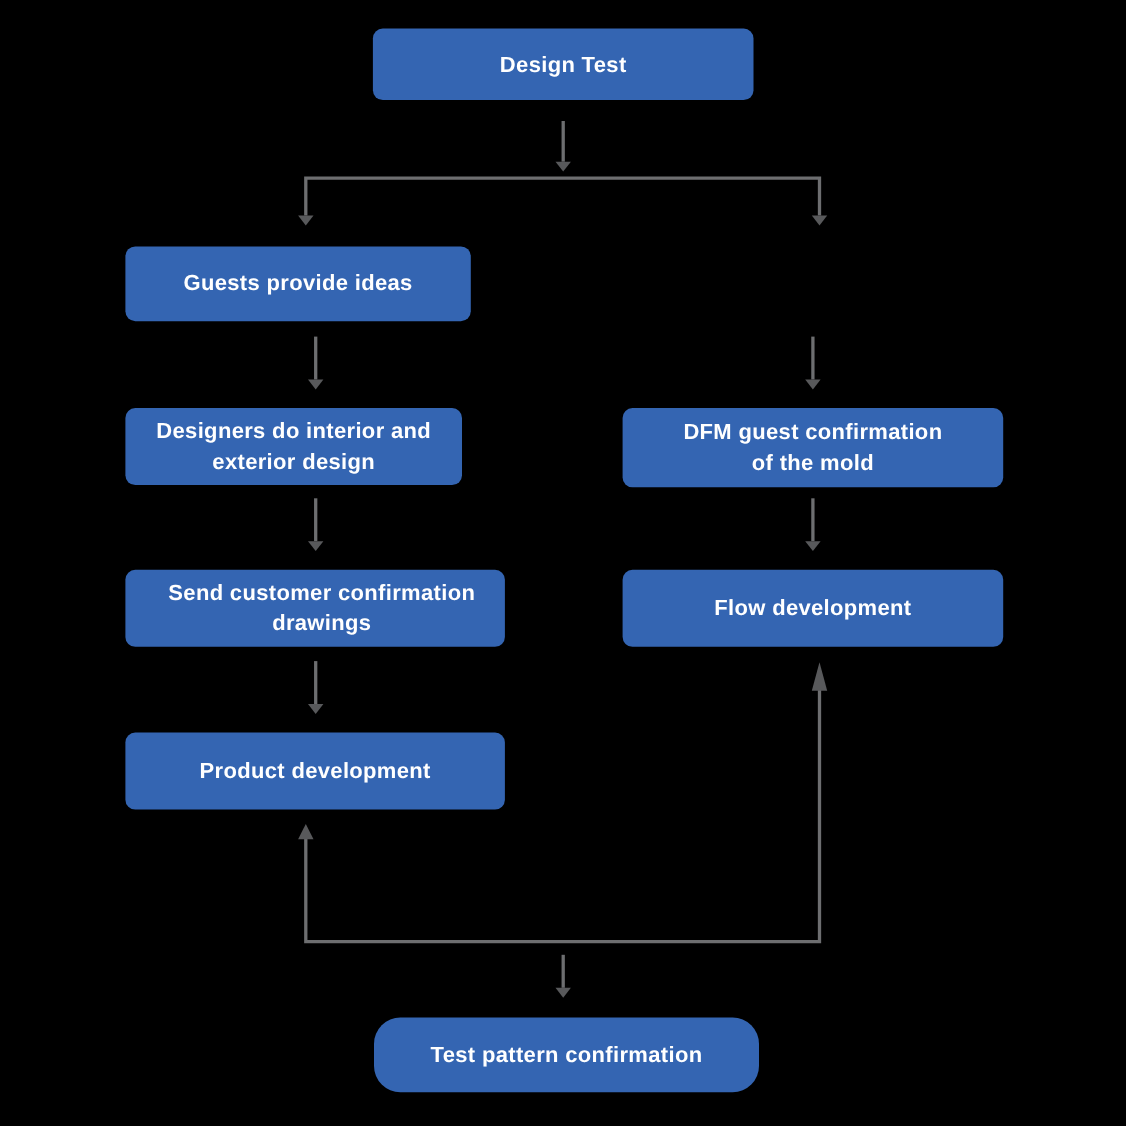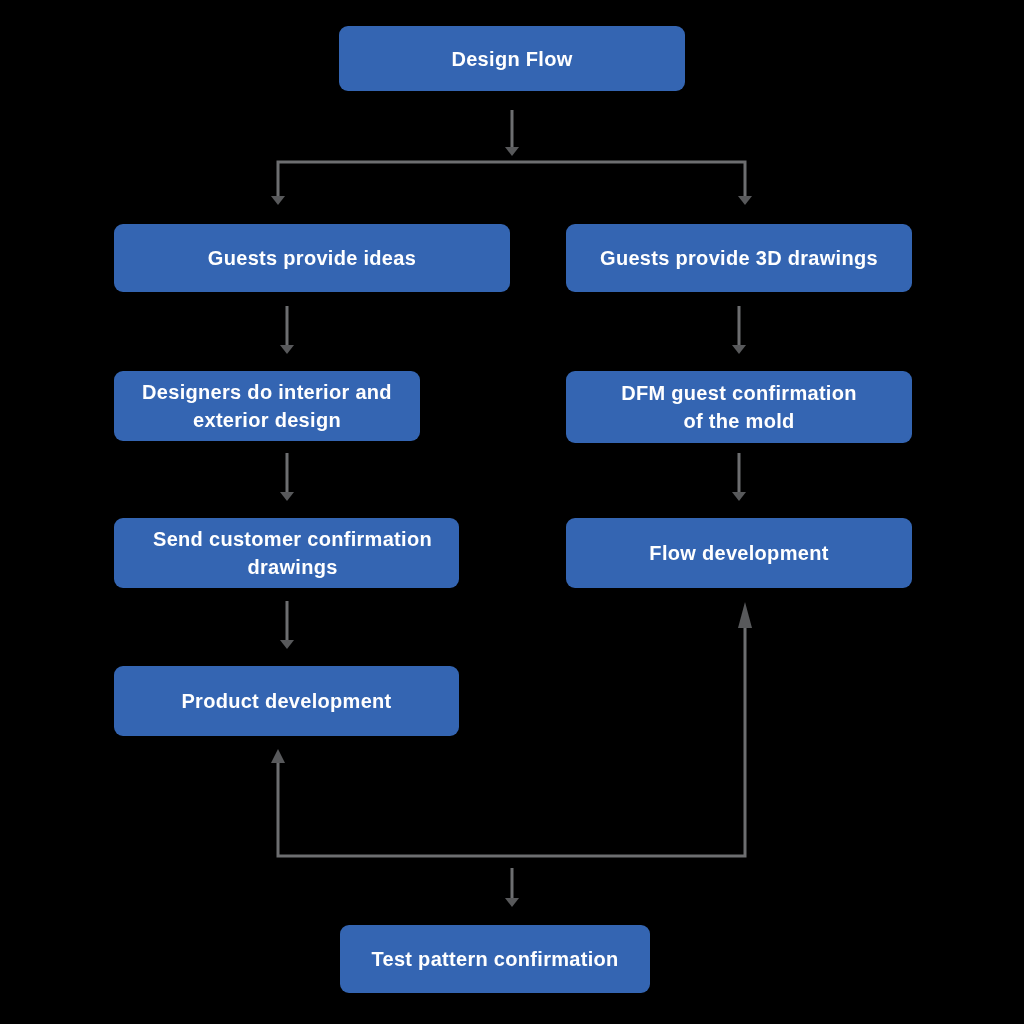--- a/index.html
+++ b/index.html
@@ -62,34 +62,33 @@
     <polygon points="732,492 746,492 739,501"></polygon>
 
     <path d="M 278 762 L 278 856 L 745 856 L 745 624"></path>
     <polygon points="271,763 285,763 278,749"></polygon>
     <polygon points="738,628 752,628 745,602"></polygon>
 
     <path d="M 512 868 L 512 898"></path>
     <polygon points="505,898 519,898 512,907"></polygon>
   </svg>
 
-  <div class="node" style="left:339px;top:26px;width:346px;height:65px;">Design Flow</div>
+  <div class="node" style="left:339px;top:26px;width:346px;height:65px;">Design Test</div>
 
-  <div class="node" style="left:114px;top:224px;width:396px;height:68px;">Guests provide ideas</div>
+  <div class="node" style="left:114px;top:224px;width:314px;height:68px;">Guests provide ideas</div>
 
-  <div class="node" style="left:566px;top:224px;width:346px;height:68px;">Guests provide 3D drawings</div>
 
   <div class="node" style="left:114px;top:371px;width:306px;height:70px;">Designers do interior and
 exterior design</div>
 
   <div class="node" style="left:566px;top:371px;width:346px;height:72px;">DFM guest confirmation
 of the mold</div>
 
   <div class="node" style="left:114px;top:518px;width:345px;height:70px;padding-left:24px;">Send customer confirmation
 drawings</div>
 
   <div class="node" style="left:566px;top:518px;width:346px;height:70px;">Flow development</div>
 
   <div class="node" style="left:114px;top:666px;width:345px;height:70px;">Product development</div>
 
-  <div class="node" style="left:340px;top:925px;width:310px;height:68px;">Test pattern confirmation</div>
+  <div class="node" style="left:340px;top:925px;width:350px;height:68px;border-radius:24px;">Test pattern confirmation</div>
 
 </div>
 
 </body></html>

